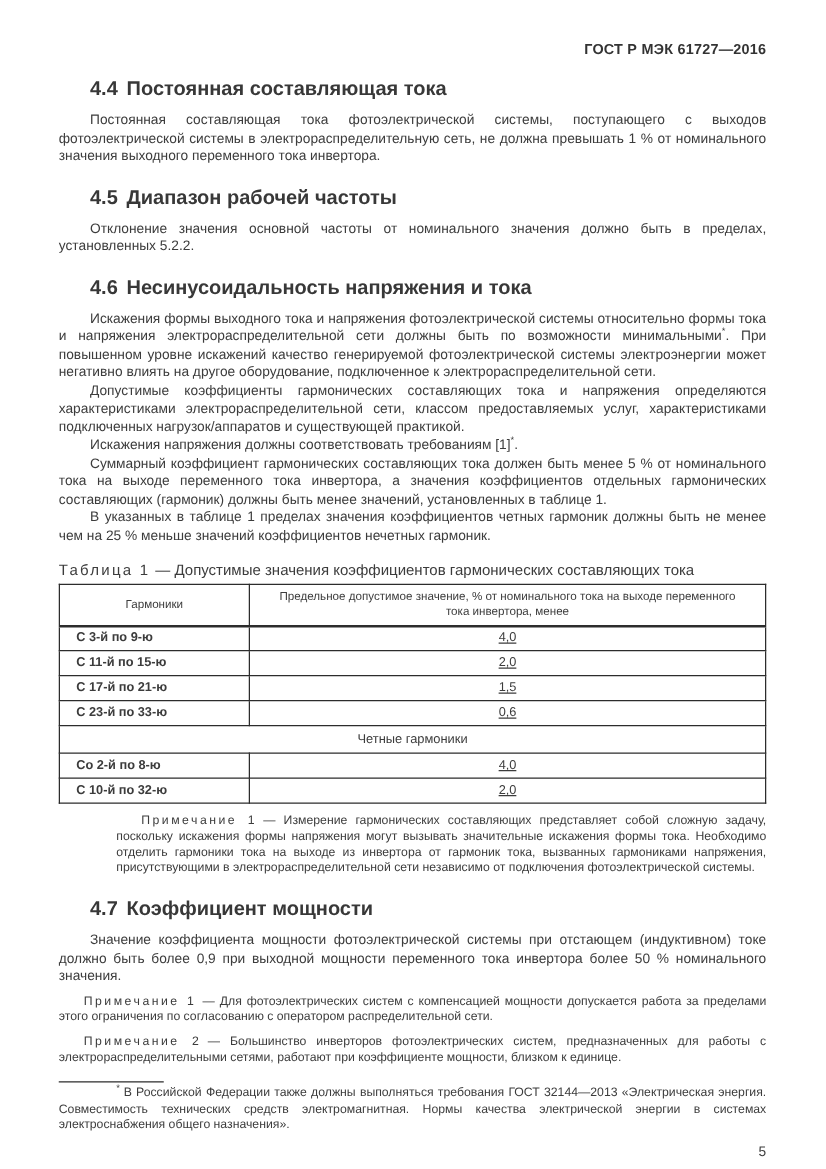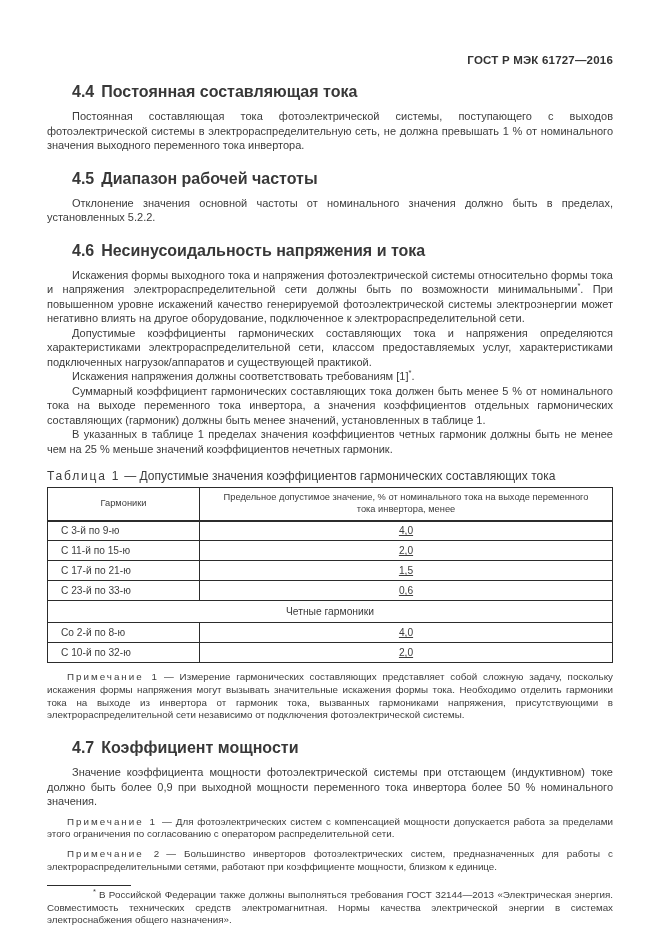--- a/index.html
+++ b/index.html
@@ -7,21 +7,21 @@
   body {
     width:661px; height:935px;
     font-family:"Liberation Sans", sans-serif;
     color:#3c3c3c;
     -webkit-font-smoothing:antialiased;
   }
   .page { position:relative; width:661px; height:935px; overflow:hidden; background:#fff; }
   .content { padding:0 48px 0 47px; }
 
   .running-header {
-    padding-top:54px;
+    padding-top:34px;
     text-align:right;
     font-weight:700;
     font-size:11.5px;
     color:#333;
     letter-spacing:0.2px;
   }
 
   .sec-h {
     font-weight:700;
     font-size:16px;
@@ -64,31 +64,31 @@
     text-align:center;
     padding:3px 14px;
     border-bottom:2px solid #2c2c2c;
   }
   tr.group td {
     height:22px;
     font-size:10.3px;
     text-align:center;
   }
   tr.drow td { height:20px; font-size:10.2px; }
-  tr.drow td.lab { padding-left:13px; }
+  tr.drow td.lab { padding-left:13px;font-weight:bold; }
   tr.drow td.val { text-align:center;text-decoration:underline; }
 
   p.note {
     font-size:9.8px;
     line-height:12.8px;
     text-align:justify;
     text-indent:20px;
     color:#3c3c3c;
   }
-  p.note.tnote { margin-top:8px; }
+  p.note.tnote { margin-top:8px;margin-left:46px; }
   p.note.sp { margin-top:7px; }
   .note-label { letter-spacing:2px; margin-right:5px; }
 
   .fn-rule {
     margin-top:11px;
     width:84px;
     border-top:1px solid #2c2c2c;
   }
   p.footnote {
     margin-top:3px;

